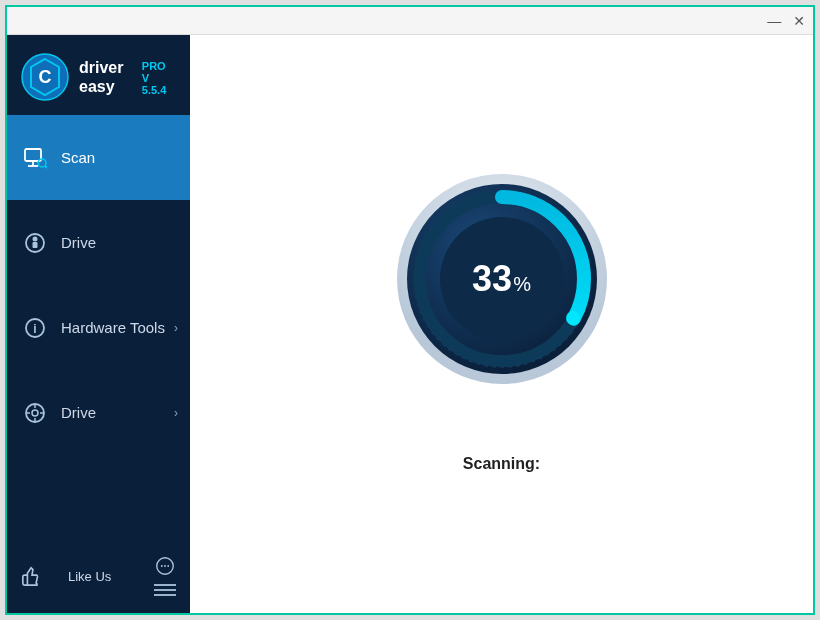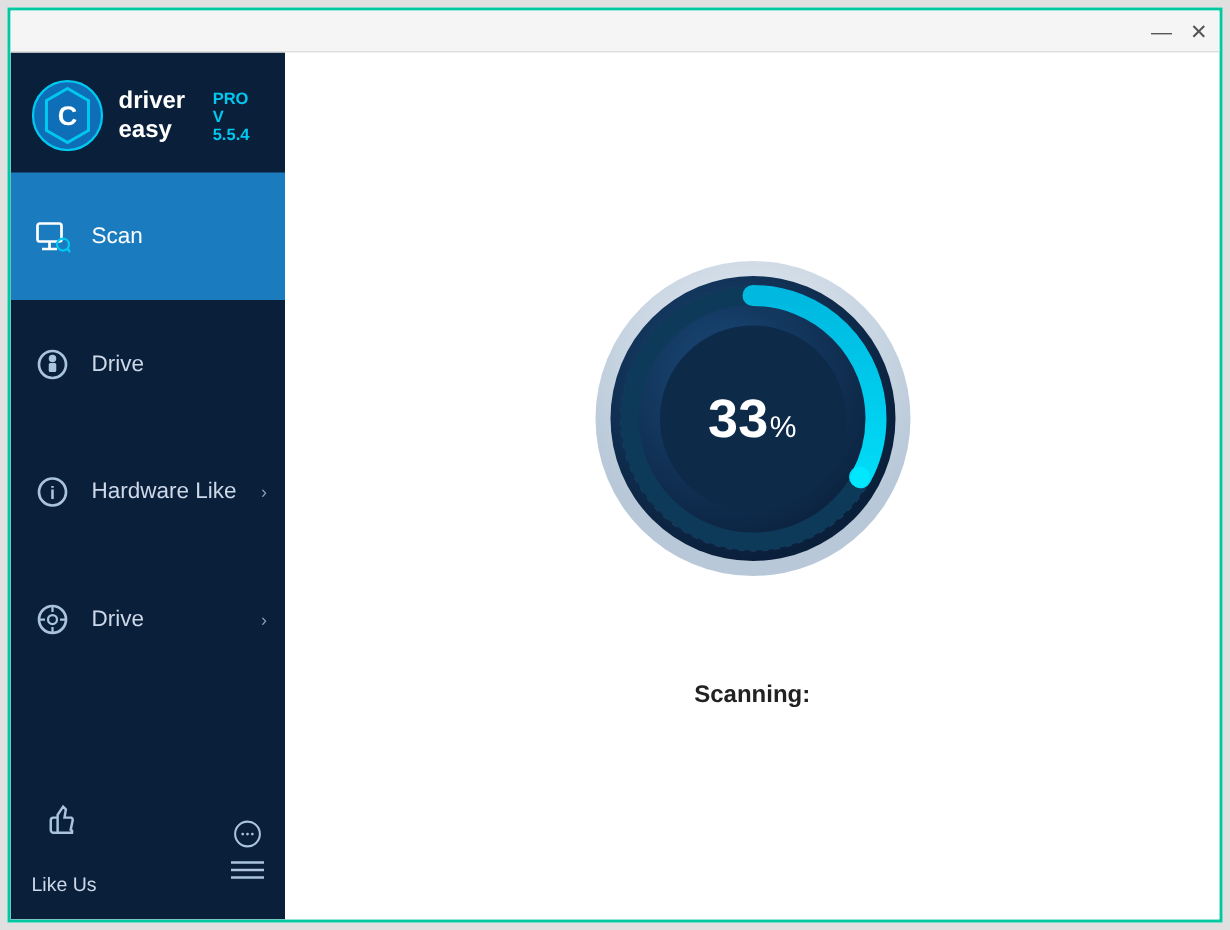--- a/index.html
+++ b/index.html
@@ -139,21 +139,20 @@
       justify-content: space-between;
     }
 
     .like-us-area {
       display: flex;
       align-items: center;
       gap: 25px;
       color: #cdd8e8;
       font-size: 13px;
       cursor: pointer;
-      flex-direction: column;
     }
 
     .bottom-icons {
       display: flex;
       flex-direction: column;
       gap: 6px;
       align-items: center;
     }
 
     
@@ -266,21 +265,21 @@
           <span>Drive</span>
         </div>
 
         <div class="nav-item">
           <div class="nav-icon">
             <svg width="24" height="24" viewBox="0 0 24 24" fill="none" xmlns="http://www.w3.org/2000/svg">
               <circle cx="12" cy="12" r="9" stroke="#aac4dd" stroke-width="1.8" fill="none"></circle>
               <text x="12" y="16.5" text-anchor="middle" font-size="12" font-weight="bold" fill="#aac4dd" font-family="Arial">i</text>
             </svg>
           </div>
-          <span>Hardware Like</span>
+          <span>Hardware Tools</span>
           <span class="chevron">›</span>
         </div>
 
         <div class="nav-item">
           <div class="nav-icon">
             <svg width="24" height="24" viewBox="0 0 24 24" fill="none" xmlns="http://www.w3.org/2000/svg">
               <circle cx="12" cy="12" r="9" stroke="#aac4dd" stroke-width="1.8" fill="none"></circle>
               <circle cx="12" cy="12" r="3" stroke="#aac4dd" stroke-width="1.5" fill="none"></circle>
               <line x1="12" y1="3" x2="12" y2="7" stroke="#aac4dd" stroke-width="1.5"></line>
               <line x1="12" y1="17" x2="12" y2="21" stroke="#aac4dd" stroke-width="1.5"></line>

